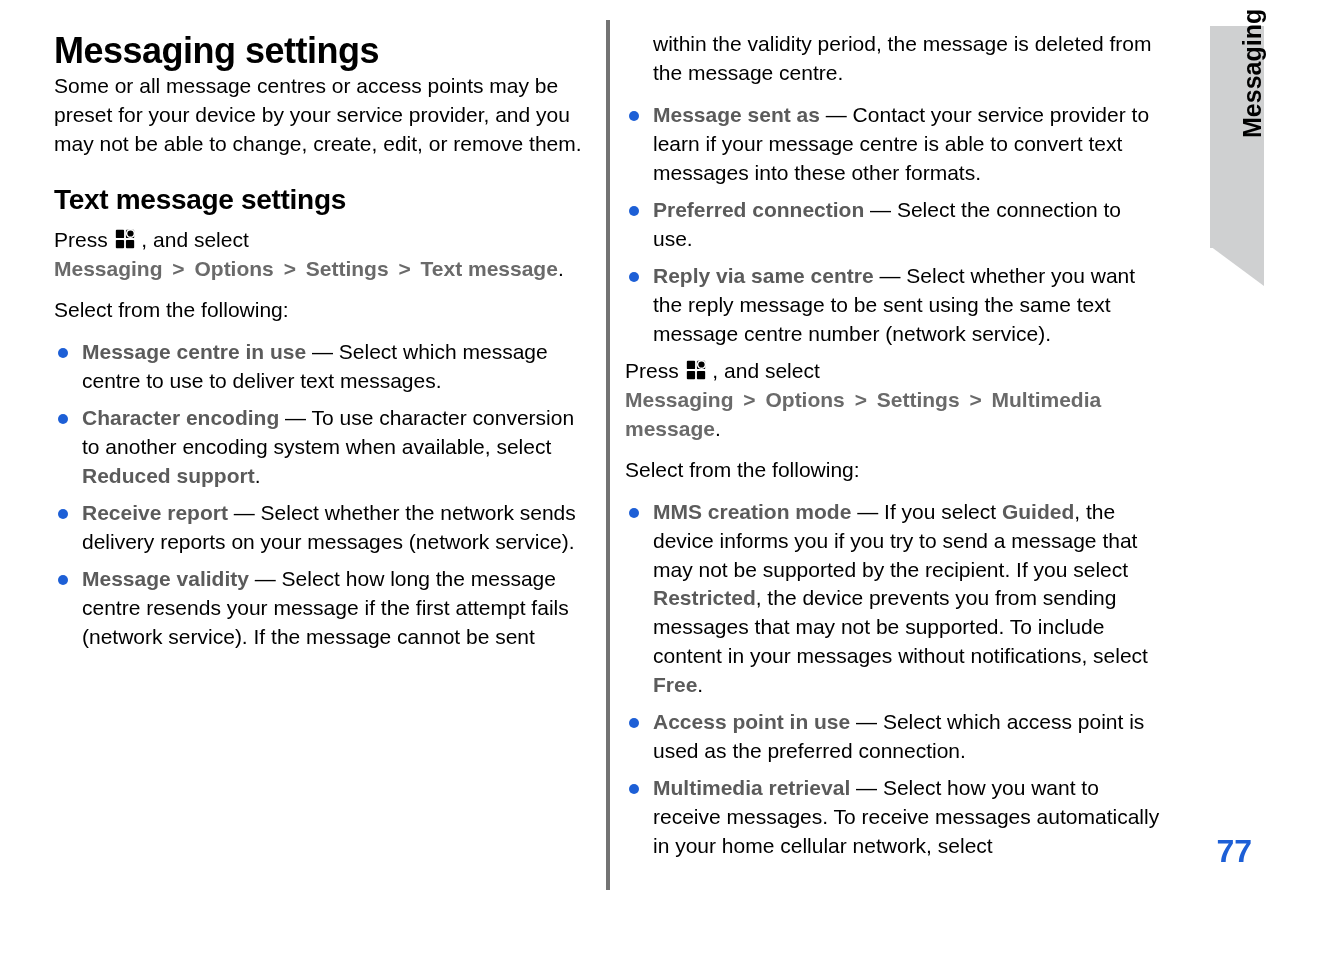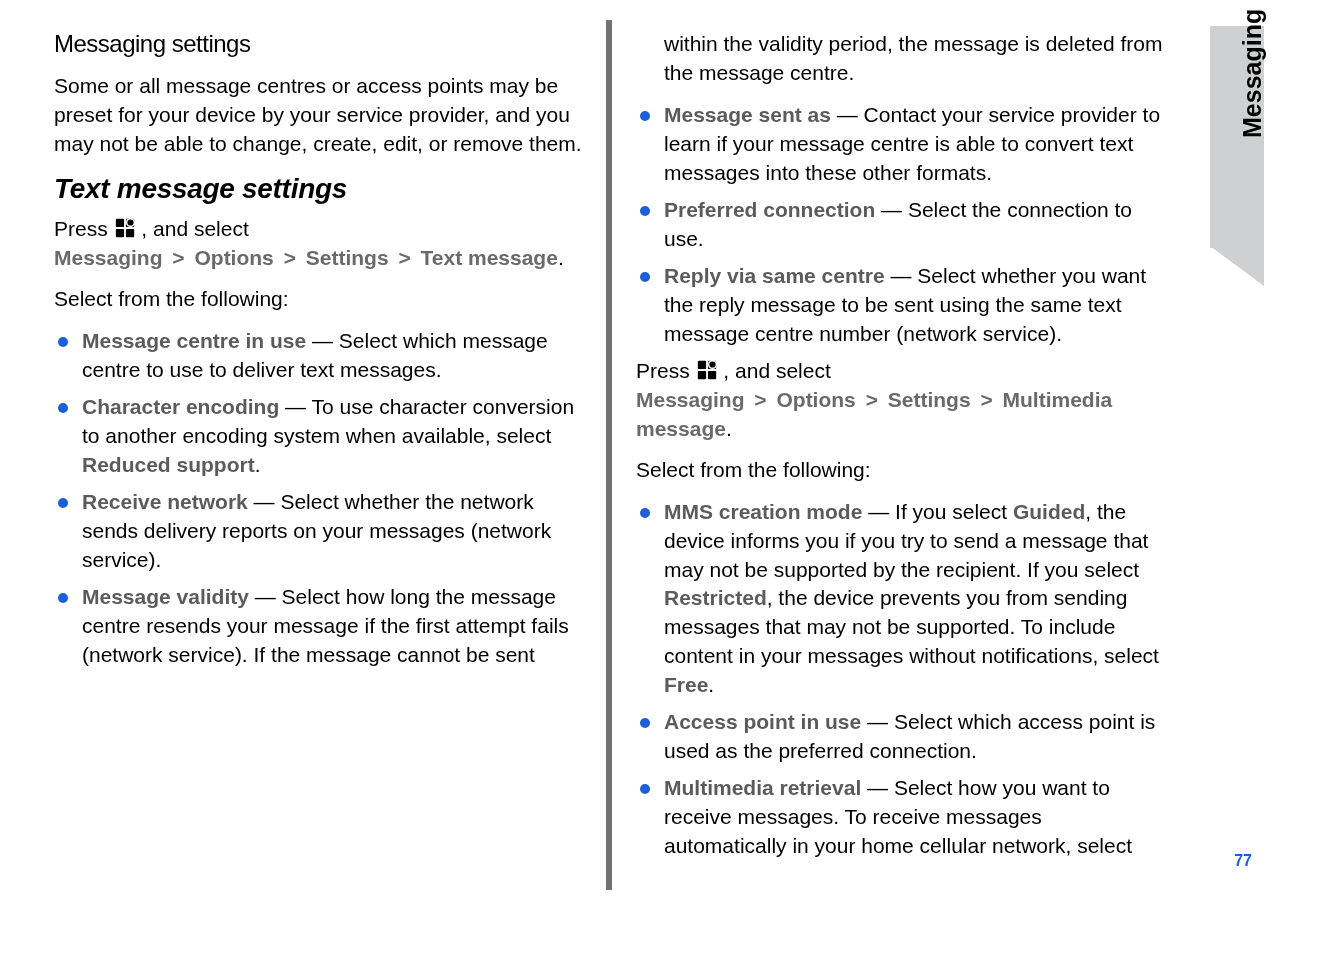--- a/index.html
+++ b/index.html
@@ -20,33 +20,31 @@
   .columns {
     display: flex;
     gap: 0;
     height: 870px;
   }
   .col {
     width: 570px;
     padding: 10px 20px 0 20px;
   }
   .col.left { padding-left: 18px; }
-  .col.right { border-left: 6px solid #737373; padding-left: 24px; padding-right: 10px; }
+  .col.right { border-left: 4px solid #737373; padding-left: 15px; padding-right: 10px; }
   h1 {
-    font-size: 24px;
-    font-weight: 400;
+    font-size: 36px;
+    font-weight: 700;
     letter-spacing: -0.5px;
-    margin-bottom: 14px;
   }
   h2 {
     font-size: 28px;
     font-weight: 900;
-    margin: 14px 0 10px 0;
+    margin: 25px 0 10px 0;
     letter-spacing: -0.3px;
-    font-style: italic;
   }
   p, li {
     font-size: 21px;
     line-height: 1.38;
   }
   p { margin-bottom: 12px; }
   .bold-gray { font-weight: 700; color: #5b5b5b; }
   .menu-icon {
     display: inline-block;
     vertical-align: -3px;
@@ -98,21 +96,21 @@
     transform-origin: left top;
     font-size: 25px;
     font-weight: 900;
     white-space: nowrap;
     color: #000;
   }
   .page-num {
     position: absolute;
     right: 24px;
     bottom: 70px;
-    font-size: 16px;
+    font-size: 32px;
     font-weight: 900;
     color: #1d5fd6;
   }
 </style>
 </head>
 <body>
 
 <div class="page">
   <div class="columns">
 
@@ -138,21 +136,21 @@
       <p>Select from the following:</p>
 
       <ul>
         <li>
           <span class="bold-gray">Message centre in use</span><span>  — Select which message centre to use to deliver text messages.</span>
         </li>
         <li>
           <span class="bold-gray">Character encoding</span><span> — To use character conversion to another encoding system when available, select </span><span class="bold-gray">Reduced support</span><span>.</span>
         </li>
         <li>
-          <span class="bold-gray">Receive network</span><span> — Select whether the network sends delivery reports on your messages (network service).</span>
+          <span class="bold-gray">Receive report</span><span> — Select whether the network sends delivery reports on your messages (network service).</span>
         </li>
         <li>
           <span class="bold-gray">Message validity</span><span> — Select how long the message centre resends your message if the first attempt fails (network service). If the message cannot be sent</span>
         </li>
       </ul>
     </div>
 
     <div class="col right">
       <p style="padding-left:28px;">within the validity period, the message is deleted from the message centre.</p>
 

